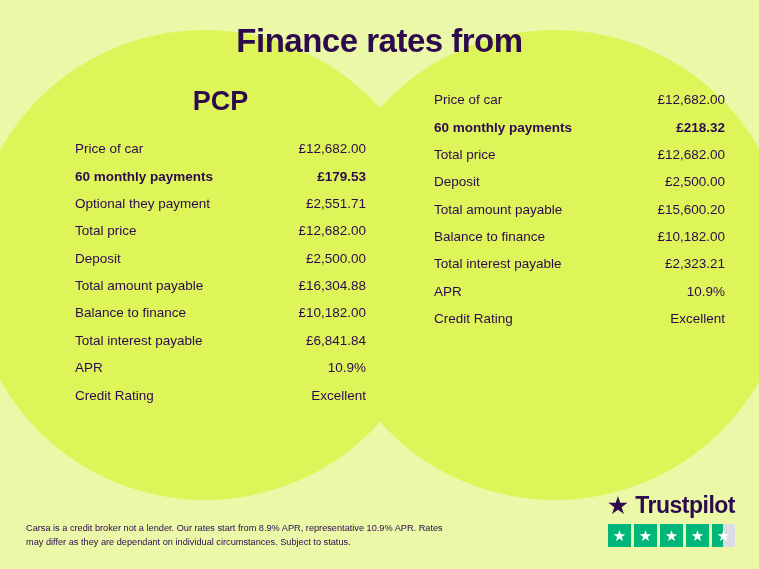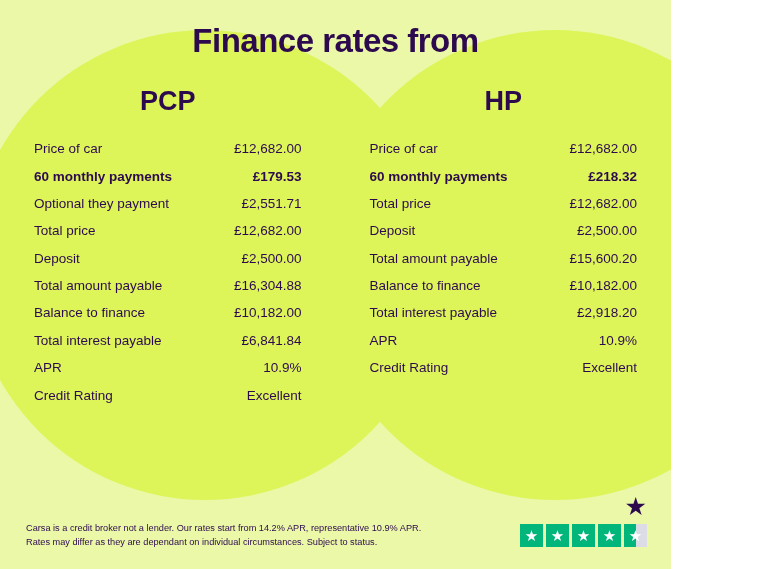--- a/index.html
+++ b/index.html
@@ -4,21 +4,21 @@
 <style>
   * { box-sizing: border-box; margin: 0; padding: 0; }
   html, body {
     width: 759px;
     height: 569px;
     overflow: hidden;
     font-family: "Liberation Sans", sans-serif;
   }
   #page {
     position: relative;
-    width: 671px;
+    width: 759px;
     height: 569px;
     background: #eaf8a8;
     overflow: hidden;
   }
   .blob {
     position: absolute;
     border-radius: 50%;
     background: #ddf559;
   }
   .blob-left {
@@ -63,20 +63,21 @@
     font-size: 58px;
     letter-spacing: -1.5px;
   }
   .bigrate .star {
     font-size: 40px;
     vertical-align: super;
   }
   .columns {
     display: flex;
     margin-top: 26px;
+    margin-left: 41px;
   }
   .col {
     width: 50%;
     padding: 0 34px;
   }
   .col-title {
     text-align: center;
     color: #2d0a4e;
     font-weight: bold;
     font-size: 27px;
@@ -200,21 +201,20 @@
           <span class="label">APR</span>
           <span class="value">10.9%</span>
         </div>
         <div class="row">
           <span class="label">Credit Rating</span>
           <span class="value">Excellent</span>
         </div>
       </div>
 
       <div class="col">
-        <div class="col-title">HP</div>
 
         <div class="row">
           <span class="label">Price of car</span>
           <span class="value">£12,682.00</span>
         </div>
         <div class="row bold">
           <span class="label">60 monthly payments</span>
           <span class="value">£218.32</span>
         </div>
         <div class="row">
@@ -228,39 +228,40 @@
         <div class="row">
           <span class="label">Total amount payable</span>
           <span class="value">£15,600.20</span>
         </div>
         <div class="row">
           <span class="label">Balance to finance</span>
           <span class="value">£10,182.00</span>
         </div>
         <div class="row">
           <span class="label">Total interest payable</span>
-          <span class="value">£2,918.20</span>
+          <span class="value">£2,323.21</span>
         </div>
         <div class="row">
           <span class="label">APR</span>
           <span class="value">10.9%</span>
         </div>
         <div class="row">
           <span class="label">Credit Rating</span>
           <span class="value">Excellent</span>
         </div>
       </div>
 
     </div>
 
-    <div class="disclaimer">Carsa is a credit broker not a lender. Our rates start from 14.2% APR, representative 10.9% APR. Rates may differ as they are dependant on individual circumstances. Subject to status.</div>
+    <div class="disclaimer">Carsa is a credit broker not a lender. Our rates start from 8.9% APR, representative 10.9% APR. Rates may differ as they are dependant on individual circumstances. Subject to status.</div>
 
     <div class="trustpilot">
       <div class="tp-top">
         <span class="tp-star-logo">★</span>
+        <span class="tp-name">Trustpilot</span>
       </div>
       <div class="tp-stars">
         <span class="tp-box">★</span>
         <span class="tp-box">★</span>
         <span class="tp-box">★</span>
         <span class="tp-box">★</span>
         <span class="tp-box half">★</span>
       </div>
     </div>
 

